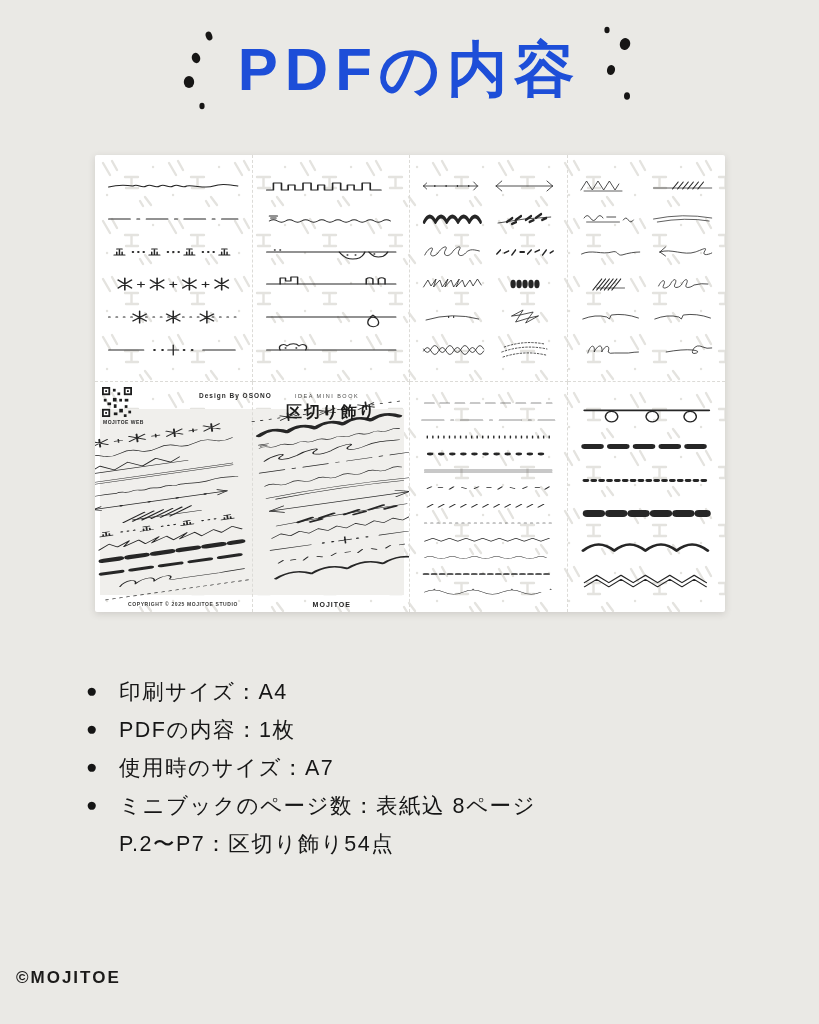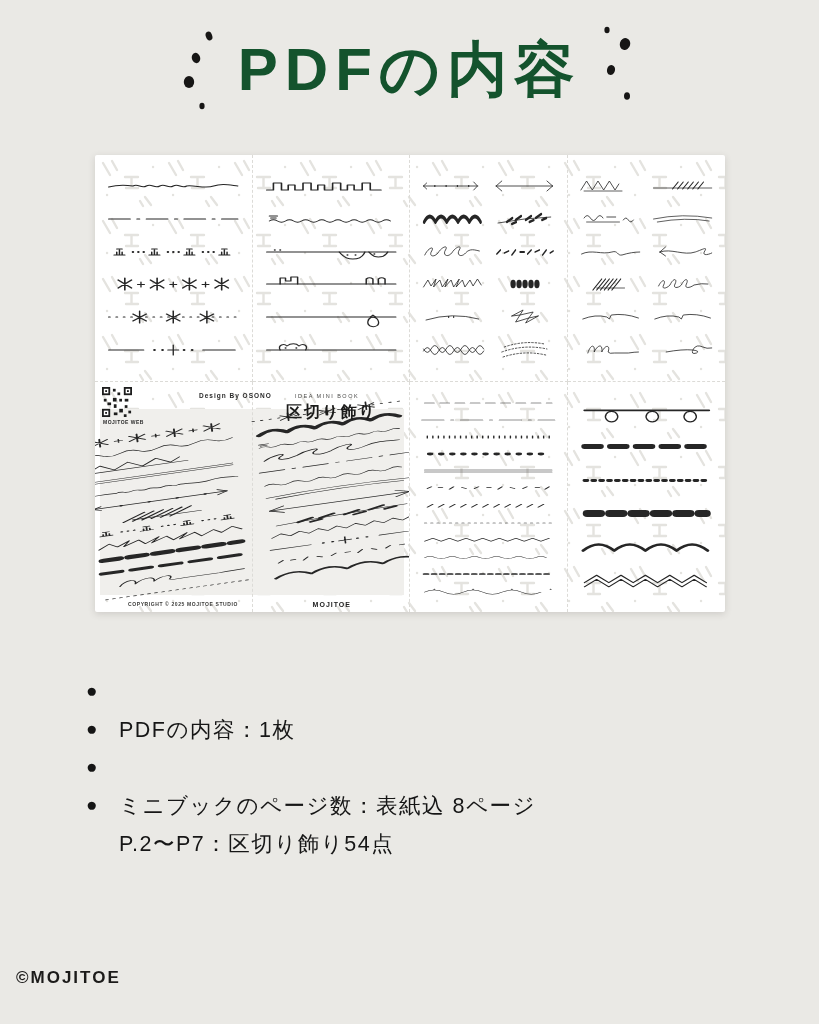--- a/index.html
+++ b/index.html
@@ -1,21 +1,21 @@
 <!DOCTYPE html>
 <html><head>
 <meta charset="utf-8">
 <style>
   html,body{margin:0;padding:0;}
   body{width:819px;height:1024px;background:#eae9e5;font-family:"Liberation Sans","DejaVu Sans",sans-serif;overflow:hidden;}
   .page{position:relative;width:819px;height:1024px;background:#eae9e5;}
 
   
   .title-row{position:absolute;top:22px;left:0;right:0;display:flex;justify-content:center;align-items:center;gap:14px;}
-  .title-row h1{margin:0;font-size:60px;font-weight:800;letter-spacing:7px;color:#14532d;}
+  .title-row h1{margin:0;font-size:60px;font-weight:800;letter-spacing:7px;color:#1d4ed8;}
   .dots{width:46px;height:96px;}
 
   
   .sheet{position:absolute;left:95px;top:155px;width:630px;height:457px;background:#ffffff;border-radius:2px;box-shadow:0 2px 7px rgba(60,58,50,.16);}
   .wm{position:absolute;inset:0;z-index:0;border-radius:2px;}
   .grid{position:absolute;inset:0;display:grid;grid-template-columns:repeat(4,1fr);grid-template-rows:227px 230px;z-index:1;}
   .cell{position:relative;}
   .bb{border-bottom:1px dashed #dcdbd7;}
   .br{border-right:1px dashed #dcdbd7;padding-left:36px;}
   .panel{display:flex;flex-direction:column;justify-content:space-around;padding:15px 11px;box-sizing:border-box;}
@@ -692,27 +692,29 @@
               </svg>
             </div>
           </div>
         </div>
     </div>
   </div>
 
   <div class="specs">
       <div class="spec-row">
         <span class="marker">●</span>
+        <span class="spec-text">印刷サイズ：A4</span>
       </div>
       <div class="spec-row">
         <span class="marker">●</span>
         <span class="spec-text">PDFの内容：1枚</span>
       </div>
       <div class="spec-row">
         <span class="marker">●</span>
+        <span class="spec-text">使用時のサイズ：A7</span>
       </div>
       <div class="spec-row">
         <span class="marker">●</span>
         <span class="spec-text">ミニブックのページ数：表紙込 8ページ</span>
       </div>
       <div class="spec-row">
         <span class="marker"></span>
         <span class="spec-text">P.2〜P7：区切り飾り54点</span>
       </div>
     </div>

